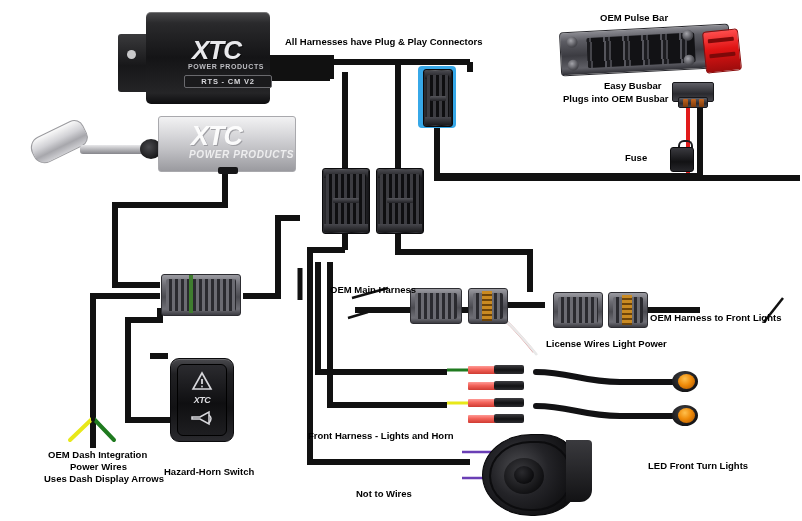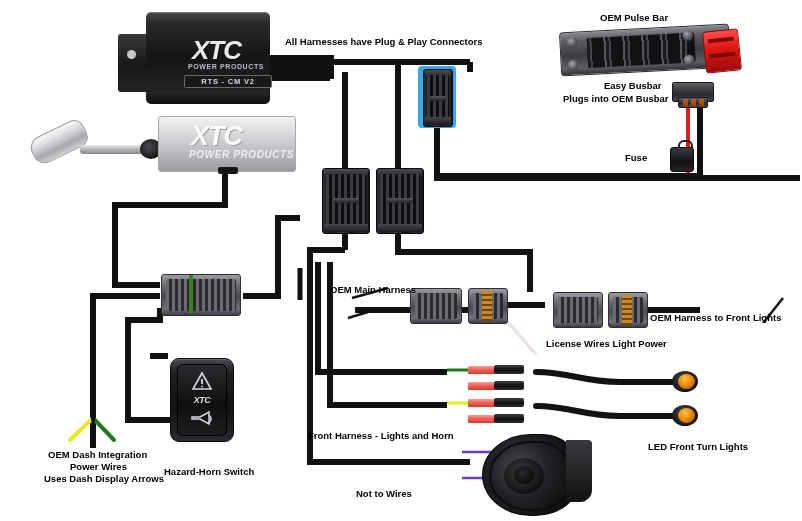--- a/index.html
+++ b/index.html
@@ -539,21 +539,21 @@
 
   <div class="lbl" style="left:308px; top:430px;">Front Harness - Lights and Horn</div>
   <div class="lbl" style="left:356px; top:488px;">Not to Wires</div>
 
   <div class="led-pod" style="left:672px; top:371px;">
     <div class="led-lens"></div>
   </div>
   <div class="led-pod" style="left:672px; top:405px;">
     <div class="led-lens"></div>
   </div>
-  <div class="lbl" style="left:648px; top:441px;">LED Front Turn Lights</div>
+  <div class="lbl" style="left:648px; top:460px;">LED Front Turn Lights</div>
 
   <div class="comp" style="left:482px; top:434px; width:112px; height:82px;">
     <div class="horn-shell" style="left:0; top:0; width:96px; height:80px;"></div>
     <div class="horn-ring" style="left:7px; top:7px; width:78px; height:66px; border-radius:50% 40% 45% 50% / 50% 44% 44% 50%;"></div>
     <div class="horn-hub" style="left:22px; top:24px; width:40px; height:36px;"></div>
     <div class="horn-hub" style="left:32px; top:32px; width:20px; height:18px; background:radial-gradient(circle at 40% 35%,#2a2a2e,#08080a 80%);"></div>
     <div class="horn-tab" style="left:84px; top:6px; width:26px; height:62px; border-radius:0 4px 12px 0;"></div>
   </div>
 
 </div>

